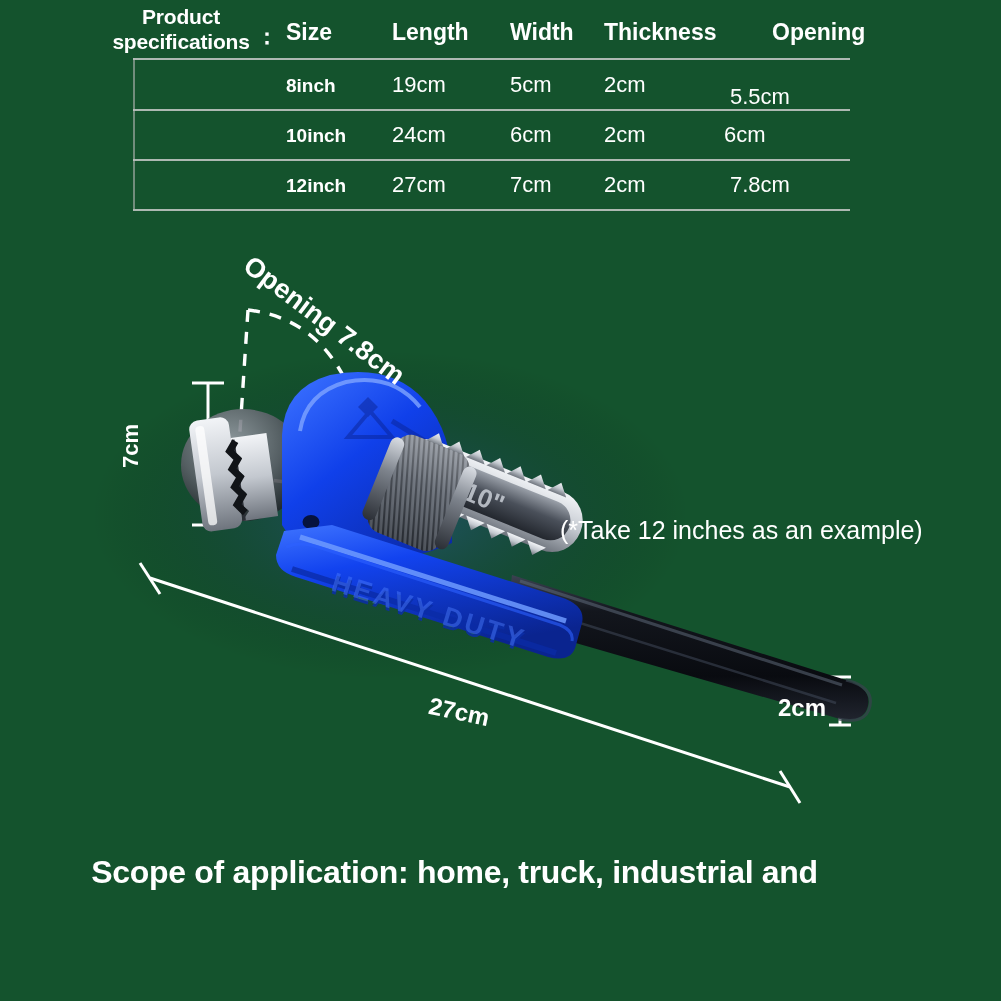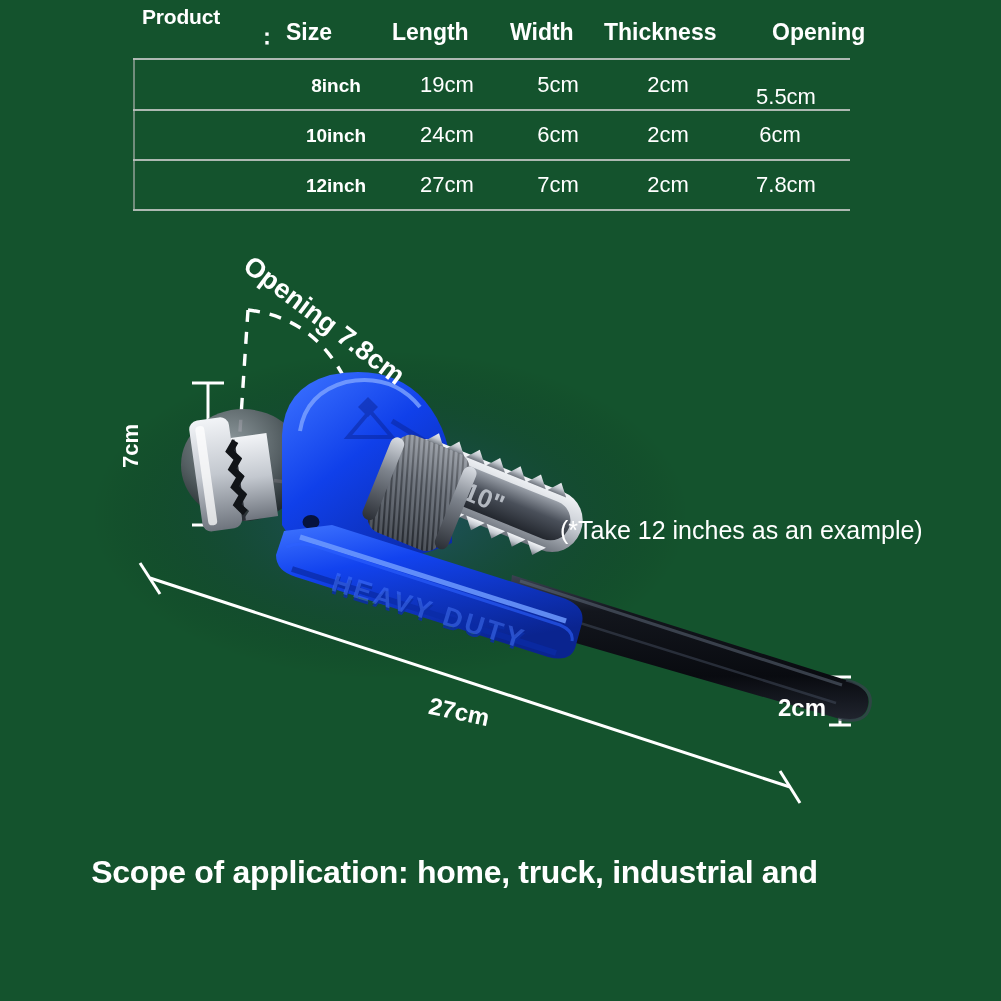--- a/index.html
+++ b/index.html
@@ -16,21 +16,21 @@
   .spec-block{position:absolute;left:0;top:0;width:1001px;height:225px;}
   .spec-title{
     position:absolute;left:96px;top:4px;width:170px;
     text-align:center;font-weight:bold;font-size:21px;line-height:25px;
     letter-spacing:-.2px;
   }
   .spec-colon{position:absolute;left:256px;top:22px;font-size:22px;font-weight:bold;}
   .hdr{position:absolute;top:19px;font-weight:bold;font-size:23px;}
   .rule{position:absolute;left:133px;width:717px;height:2px;background:#cfcfcf;opacity:.82;}
   .vline{position:absolute;left:133px;width:2px;background:#bdbdbd;opacity:.55;}
-  .cell{position:absolute;text-align:center;font-size:22px;}
+  .cell{position:absolute;font-size:22px;}
   .cell.size{font-weight:bold;font-size:19px;}
 
   
   .example-note{
     position:absolute;left:560px;top:516px;font-size:25px;font-weight:400;
     white-space:nowrap;
   }
   .scope{
     position:absolute;left:0;top:850px;width:909px;text-align:center;
     font-size:32px;font-weight:bold;line-height:44px;letter-spacing:-.3px;
@@ -47,20 +47,21 @@
 </style>
 </head>
 <body>
 
 <div id="page">
 
   <div class="spec-block">
 
     <div class="spec-title">
       <div>Product</div>
+      <div>specifications</div>
     </div>
     <div class="spec-colon">：</div>
 
     <div class="hdr" style="left:286px;width:100px;">Size</div>
     <div class="hdr" style="left:392px;width:110px;">Length</div>
     <div class="hdr" style="left:510px;width:96px;">Width</div>
     <div class="hdr" style="left:604px;width:128px;">Thickness</div>
     <div class="hdr" style="left:772px;width:112px;">Opening</div>
 
     <div class="rule" style="top:58px;"></div>

